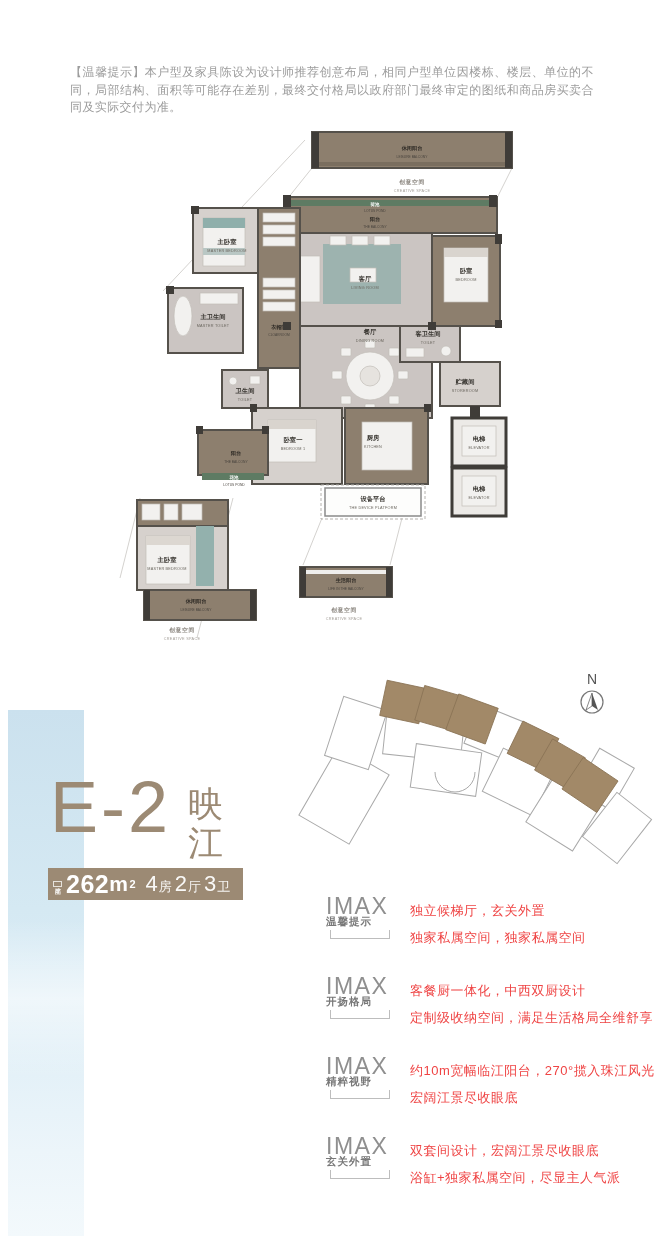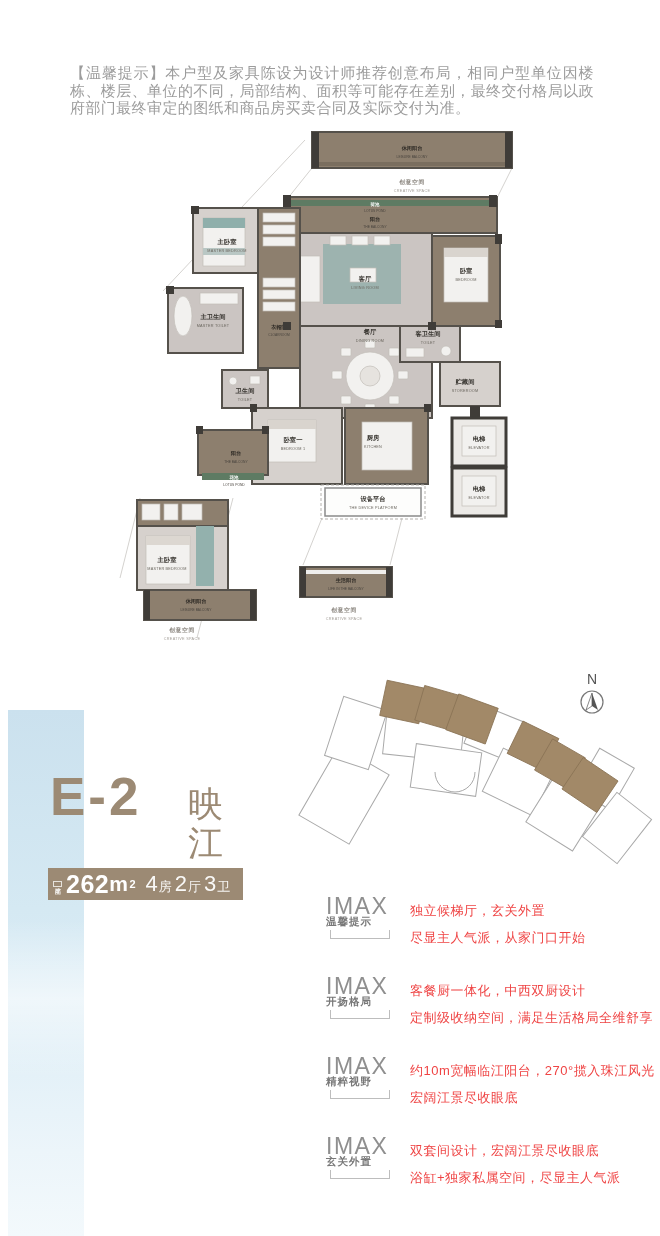--- a/index.html
+++ b/index.html
@@ -1,19 +1,19 @@
 <!DOCTYPE html>
 <html><head>
 <meta charset="utf-8">
 <style>
   html,body{margin:0;padding:0;background:#fff;}
   .page{position:relative;width:660px;height:1236px;background:#ffffff;overflow:hidden;
         font-family:"Liberation Sans",sans-serif;}
   
-  .disclaimer{position:absolute;left:70px;top:64px;width:524px;font-size:15px;
+  .disclaimer{position:absolute;left:70px;top:64px;width:524px;font-size:12px;
       color:#9c9c9c;line-height:17.5px;letter-spacing:.4px;text-align:justify;}
   
   .planwrap{position:absolute;left:0;top:108px;width:660px;height:548px;}
   .sitewrap{position:absolute;left:285px;top:660px;width:370px;height:205px;}
   svg{display:block;}
   svg text{font-family:"Liberation Sans",sans-serif;}
   .tz{font-size:6.3px;font-weight:bold;fill:#3a3732;text-anchor:middle;}
   .te{font-size:3.8px;fill:#6b675f;text-anchor:middle;letter-spacing:.2px;}
   .tzb{font-size:5.2px;font-weight:bold;fill:#2f2b26;text-anchor:middle;}
   .teb{font-size:3.3px;fill:#4a453f;text-anchor:middle;}
@@ -23,22 +23,22 @@
   .room{stroke:#55514b;stroke-width:2;}
   .furn{fill:#f2f1ef;stroke:#c2bdb8;stroke-width:.7;}
   .capb{fill:#3f3c38;}
   .proj{stroke:#d4d2cf;stroke-width:1;fill:none;}
   
   .wash{position:absolute;left:8px;top:710px;width:76px;height:526px;
       background:linear-gradient(180deg,#cbe1ee 0%,#d5e9f3 38%,#e0eff7 62%,#ecf5fa 84%,#f3f9fc 100%);}
   .wash::after{content:"";position:absolute;left:0;top:40%;width:100%;height:30%;
       background:linear-gradient(180deg,rgba(255,255,255,0) 0%,rgba(255,255,255,.55) 50%,rgba(255,255,255,0) 100%);}
   
-  .unit-code{position:absolute;left:50px;top:766px;font-size:53px;color:#9c8a74;
-      letter-spacing:3px;font-weight:700;}
+  .unit-code{position:absolute;left:50px;top:766px;font-size:72px;color:#9c8a74;
+      letter-spacing:3px;font-weight:400;}
   .unit-name{position:absolute;left:188px;top:784px;color:#9c8a74;font-size:35px;
       line-height:39px;font-weight:400;}
   
   .badge{position:absolute;left:48px;top:868px;height:32px;background:#9c8a74;
       display:flex;align-items:center;padding:0 10px 0 5px;color:#fff;}
   .badge .vlabel{writing-mode:vertical-rl;font-size:6px;line-height:7px;border:1px solid rgba(255,255,255,.75);
       padding:1px 0;margin-right:4px;letter-spacing:1px;}
   .badge .big{font-size:25px;font-weight:bold;letter-spacing:.5px;}
   .badge sup{font-size:11px;font-weight:bold;vertical-align:6px;margin-left:1px;}
   .badge .spec{display:flex;align-items:baseline;margin-left:10px;}
@@ -332,21 +332,21 @@
 
     <div class="feature">
       <div class="fbox">
         <div class="inner">
           <div class="fbrand">IMAX</div>
           <div class="fsub">温馨提示</div>
         </div>
       </div>
       <div class="ftext">
         <div class="fline">独立候梯厅，玄关外置</div>
-        <div class="fline">尽显主人气派，从家门口开始</div>
+        <div class="fline">独家私属空间，独家私属空间</div>
       </div>
     </div>
 
     <div class="feature">
       <div class="fbox">
         <div class="inner">
           <div class="fbrand">IMAX</div>
           <div class="fsub">开扬格局</div>
         </div>
       </div>

